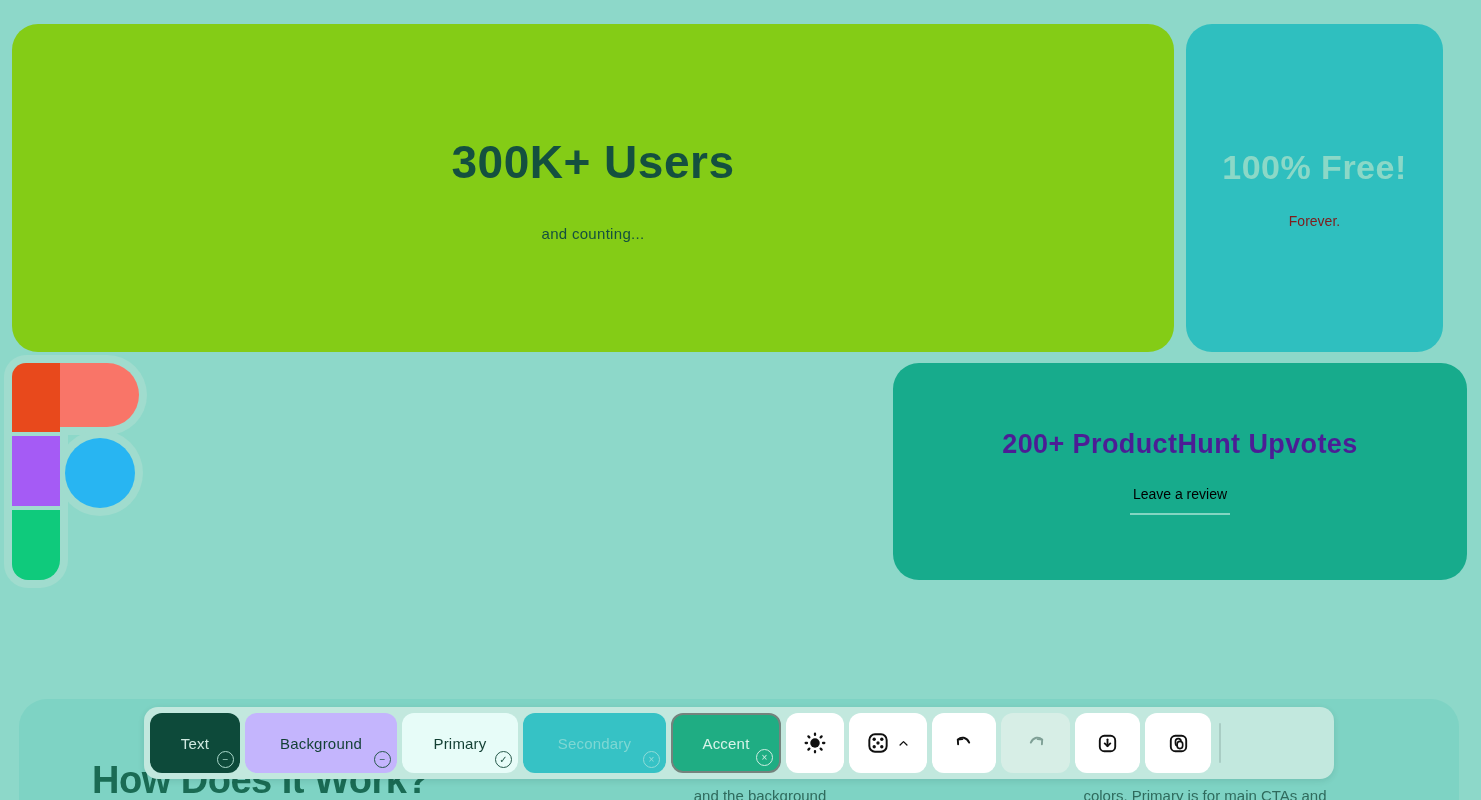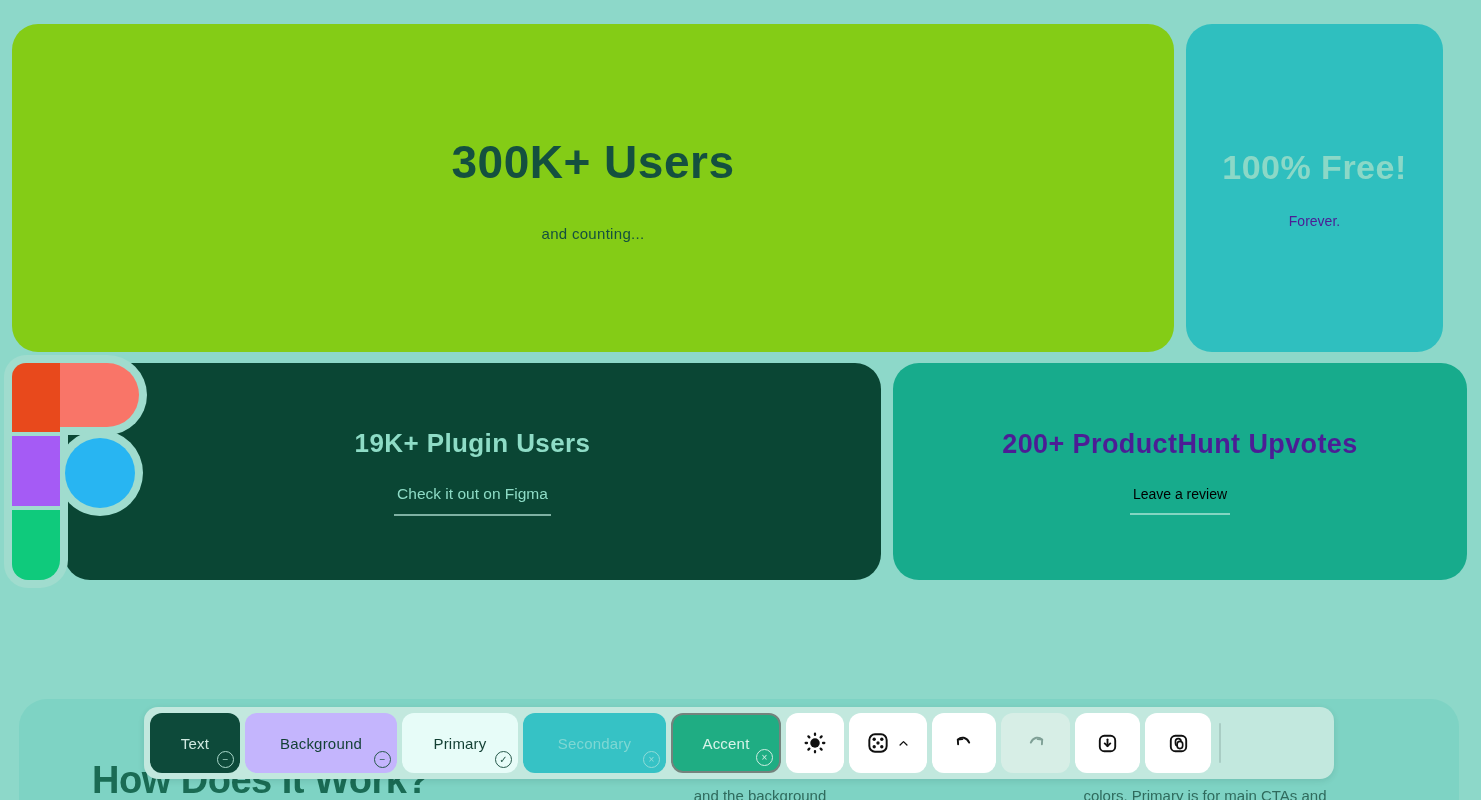--- a/index.html
+++ b/index.html
@@ -12,21 +12,21 @@
 
   
   .card{position:absolute;border-radius:26px;display:flex;flex-direction:column;
         align-items:center;justify-content:center;text-align:center;}
   .card-users{left:12px;top:24px;width:1162px;height:328px;background:#84cc16;gap:36px;}
   .card-users .card-title{font-size:46px;font-weight:700;color:#14503f;letter-spacing:.5px;}
   .card-users .card-sub{font-size:15px;color:#14503f;letter-spacing:.3px;}
 
   .card-free{left:1186px;top:24px;width:257px;height:328px;background:#2fbfbf;gap:26px;}
   .card-free .card-title{font-size:34px;font-weight:700;color:#8bd8c7;letter-spacing:.5px;}
-  .card-free .card-sub{font-size:14px;color:#4c1d95;}
+  .card-free .card-sub{font-size:14px;color:#7f1d1d;}
 
   .card-plugin{left:64px;top:363px;width:817px;height:217px;background:#0a4634;gap:26px;}
   .card-plugin .card-title{font-size:26px;font-weight:700;color:#8edcc6;letter-spacing:.4px;}
 
   .card-ph{left:893px;top:363px;width:574px;height:217px;background:#17ab8c;gap:26px;}
   .card-ph .card-title{font-size:27px;font-weight:700;color:#4c1d95;letter-spacing:.4px;}
 
   .card-link{display:inline-block;font-size:15.5px;text-decoration:none;
              padding:0 3px 11px 3px;border-bottom:2px solid rgba(190,235,222,.65);cursor:pointer;}
   .card-plugin .card-link{color:#8edcc6;}
@@ -102,24 +102,20 @@
   <div class="card card-users">
     <div class="card-title">300K+ Users</div>
     <div class="card-sub">and counting...</div>
   </div>
 
   <div class="card card-free">
     <div class="card-title">100% Free!</div>
     <div class="card-sub">Forever.</div>
   </div>
 
-  <div class="card card-plugin">
-    <div class="card-title">19K+ Plugin Users</div>
-    <a class="card-link">Check it out on Figma</a>
-  </div>
 
   <div class="card card-ph">
     <div class="card-title">200+ ProductHunt Upvotes</div>
     <a class="card-link">Leave a review</a>
   </div>
 
   <div class="figma-logo">
     <div class="fl-back fl-back-top"></div>
     <div class="fl-back fl-back-mid"></div>
     <div class="fl-back fl-back-circle"></div>

